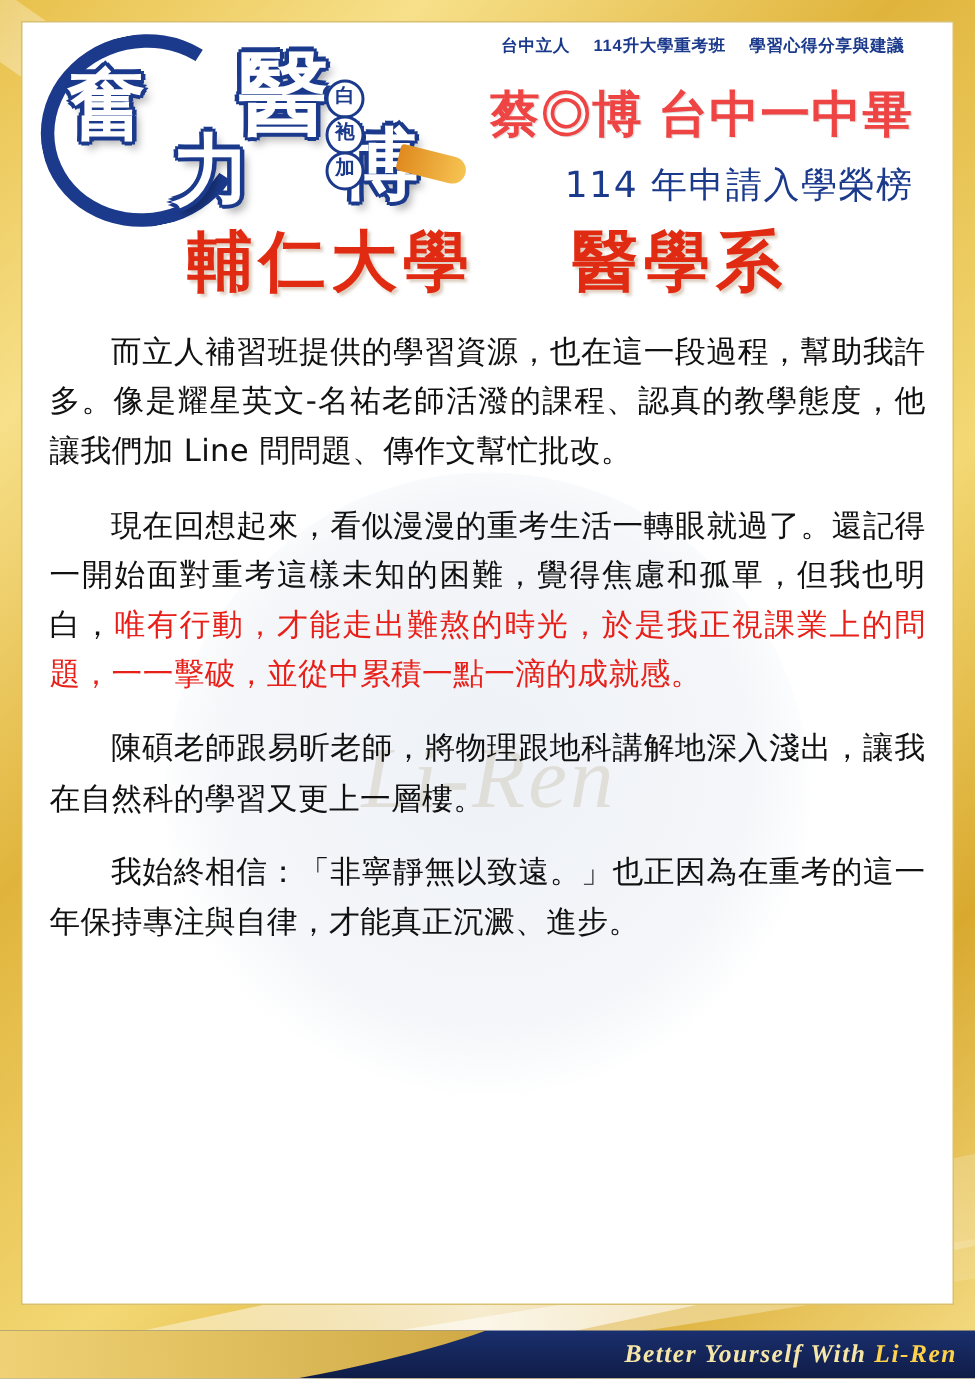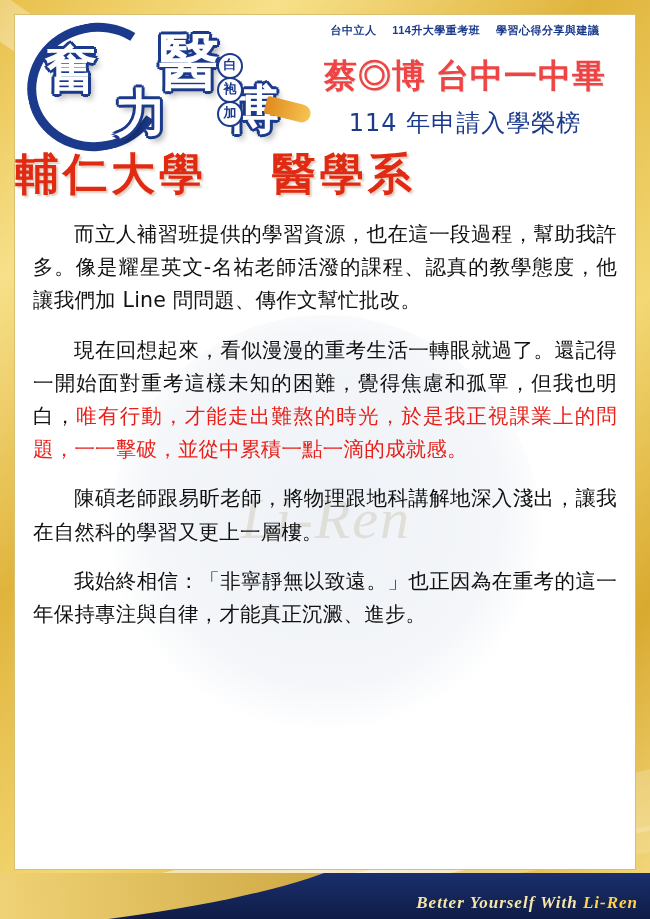--- a/index.html
+++ b/index.html
@@ -136,24 +136,24 @@
     top: 84px;
     width: 46px;
     height: 18px;
     background: linear-gradient(90deg, #e08a1e, #f6c453);
     border-radius: 3px 10px 10px 3px;
     transform: rotate(14deg);
   }
 
   .top-right {
     position: absolute;
-    right: 10px;
+    right: 26px;
     top: 8px;
     width: 320px;
-    text-align: center;
+    text-align: right;
   }
   .tagline {
     font-size: 11px;
     font-weight: bold;
     color: #1b3a8c;
     letter-spacing: 0.5px;
     white-space: nowrap;
   }
   .tagline span { margin: 0 6px; }
   .name-line {
@@ -172,20 +172,21 @@
     font-weight: normal;
     color: #1b3a8c;
     font-family: "DejaVu Sans", "Liberation Sans", sans-serif;
     letter-spacing: 1px;
     white-space: nowrap;
   }
 
   .school-line {
     position: relative;
     margin-top: 2px;
+    text-align: center;
     font-size: 44px;
     font-weight: bold;
     color: #e12a12;
     font-family: "DejaVu Sans", "Liberation Sans", sans-serif;
     letter-spacing: 4px;
     text-shadow: 2px 2px 2px rgba(120,60,0,0.25);
   }
   .school-line .gap { display: inline-block; width: 26px; }
 
   
@@ -204,21 +205,21 @@
     text-indent: 2em;
   }
   .red { color: #e8201a; }
 
   
   .footer {
     position: absolute;
     left: 0;
     bottom: 0;
     width: 650px;
-    height: 46px;
+    height: 32px;
     background: linear-gradient(180deg, #1a2f6e 0%, #0f1c46 100%);
     overflow: hidden;
   }
   .footer .gold-swoosh {
     position: absolute;
     left: -40px;
     top: -24px;
     width: 420px;
     height: 70px;
     background: linear-gradient(90deg, #f3d77b, #caa23c);

